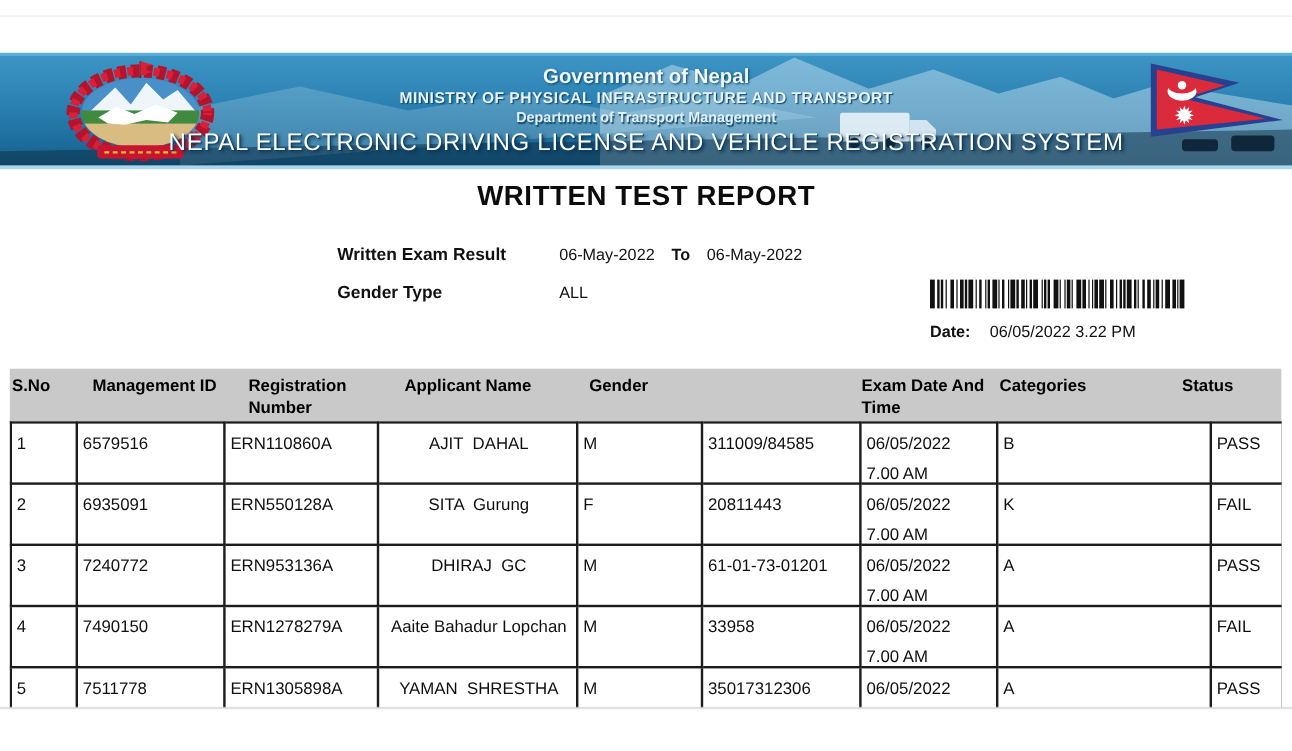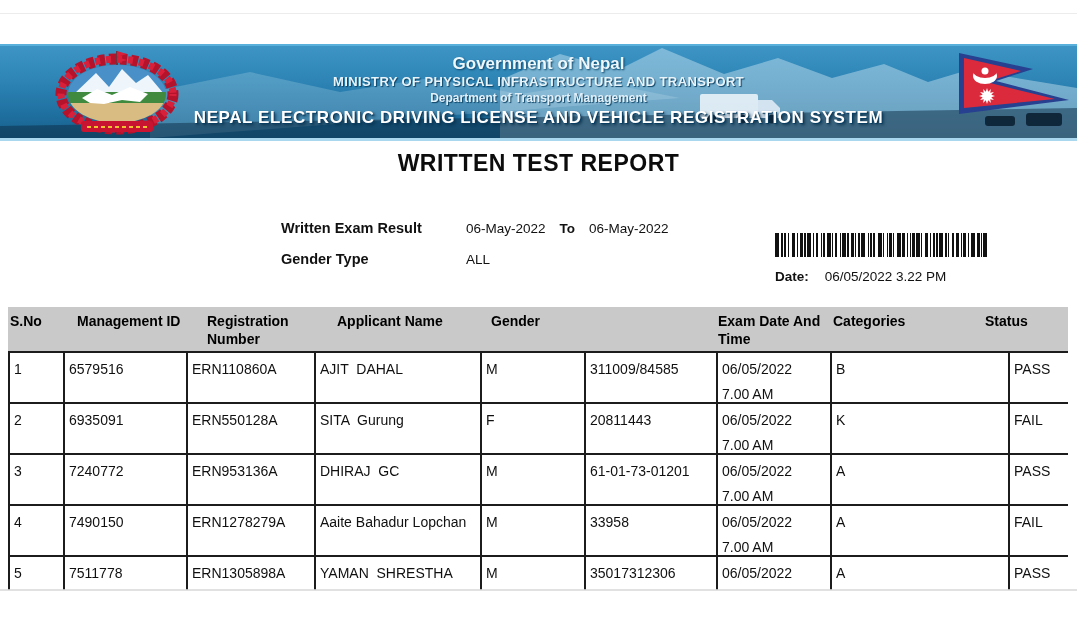--- a/index.html
+++ b/index.html
@@ -10,30 +10,30 @@
 
   
   .banner{position:absolute;left:0;top:44px;width:1077px;height:92px;
           background:linear-gradient(180deg,#3d95c5 0%,#2c83b4 40%,#1f71a1 72%,#175f8b 100%);
           border-top:2px solid #58b0db;border-bottom:3px solid #a9d8ee;box-sizing:content-box;}
   .banner svg.scenery{position:absolute;left:0;top:0;}
   .banner-text{position:absolute;left:0;right:0;text-align:center;color:#fff;white-space:nowrap;}
   .bt1{top:8px;font-size:17px;font-weight:bold;color:#eef8fd;text-shadow:1px 1px 2px #0c4466;}
   .bt2{top:28px;font-size:13px;font-weight:bold;color:#e8f3fa;letter-spacing:.4px;text-shadow:1px 1px 1px #0c4466;}
   .bt3{top:45px;font-size:12px;font-weight:bold;color:#e2f0f9;text-shadow:1px 1px 1px #0c4466;}
-  .bt4{top:62px;font-size:17px;font-weight:bold;letter-spacing:.6px;
+  .bt4{top:62px;font-size:20px;font-weight:normal;letter-spacing:.6px;
        text-shadow:1px 1px 0 #0a3f63,2px 2px 3px rgba(5,40,65,.85);}
   .emblem{position:absolute;left:52px;top:3px;}
   .flag{position:absolute;left:956px;top:6px;}
 
   
   .report-title{position:absolute;left:0;right:0;top:150px;text-align:center;
                 font-size:23px;font-weight:bold;letter-spacing:.5px;color:#0c0c0c;}
   .filters{position:absolute;left:281px;top:205px;}
-  .filter-row{display:flex;height:31px;align-items:flex-end;font-size:13.5px;}
+  .filter-row{display:flex;height:31px;align-items:flex-start;font-size:13.5px;}
   .filter-label{width:185px;font-weight:bold;font-size:14.5px;}
   .filter-to{font-weight:bold;margin:0 14px;}
   .barcode{position:absolute;left:775px;top:233px;height:24px;display:flex;align-items:stretch;}
   .barcode span{flex:0 0 auto;height:24px;}
   .barcode .bar{background:#111;}
   .barcode .gap{background:transparent;}
   .date-line{position:absolute;left:775px;top:269px;font-size:13.5px;}
   .date-label{font-weight:bold;margin-right:16px;}
 
   
@@ -43,21 +43,21 @@
   .th-0{left:2px;}   .th-1{left:69px;}  .th-2{left:199px;width:100px;white-space:normal;}
   .th-3{left:329px;} .th-4{left:483px;} .th-5{left:577px;width:100px;white-space:normal;}
   .th-6{left:710px;width:110px;white-space:normal;} .th-7{left:825px;} .th-8{left:977px;}
   table.data{border-collapse:collapse;table-layout:fixed;width:1060px;}
   table.data td{border:2px solid #1c1c1c;vertical-align:top;font-size:14px;color:#101010;
                 padding:8px 2px 0 4px;overflow:hidden;}
   table.data tr{height:49px;}
   td.c-sno{padding-left:2px;}
   td.c-aid{padding-left:7px;}
   td.c-reg{padding-left:2px;}
-  td.c-name{padding-left:7px;white-space:pre-wrap;}
+  td.c-name{padding-left:7px;white-space:pre-wrap;text-align:center;}
   td.c-gen{padding-left:22px;}
   td.c-cit{padding-left:4px;}
   td.c-exam{padding-left:7px;}
   td.c-exam .exam-time{margin-top:9px;}
   td.c-cat{font-size:10px;padding-top:4px;padding-left:3px;}
   td.c-status{padding-left:4px;}
 </style>
 </head>
 <body>
 

